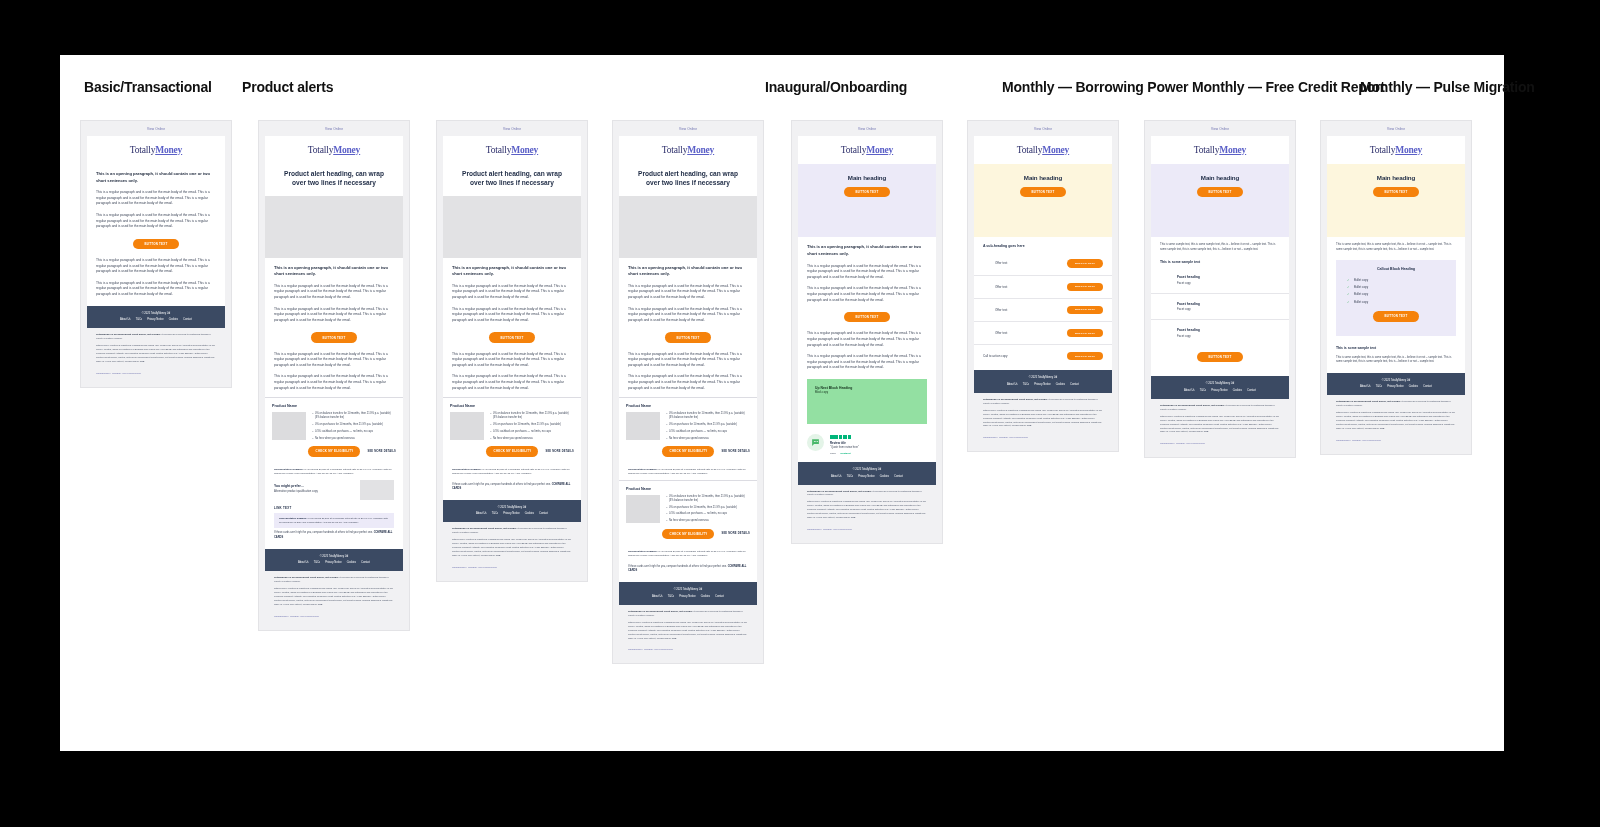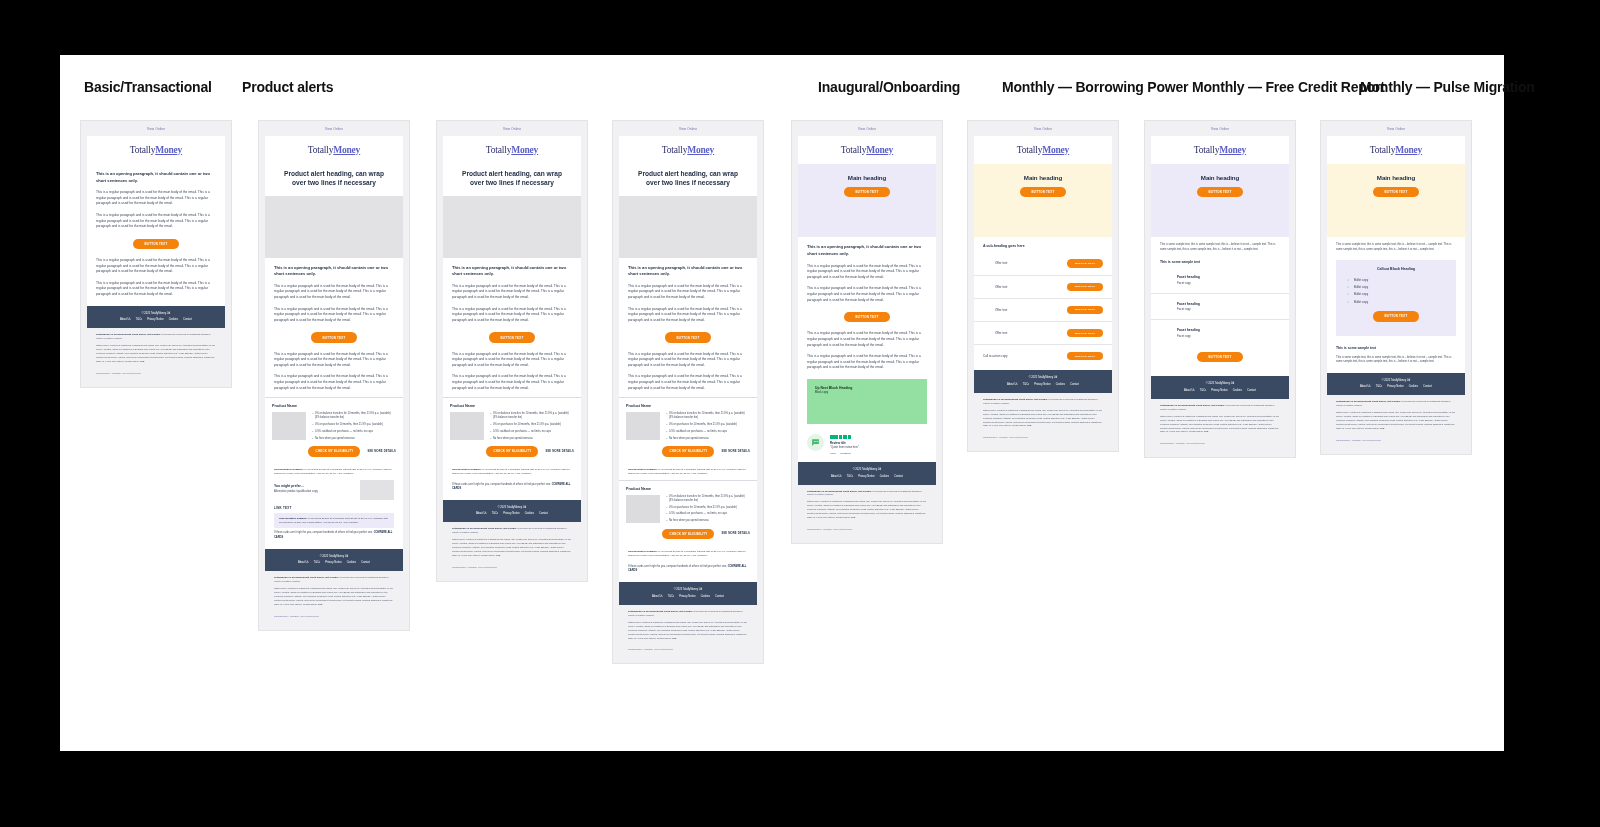--- a/index.html
+++ b/index.html
@@ -147,21 +147,21 @@
   .tp { color: #00b67a; font-weight: 700; }
 </style>
 </head>
 <body>
 
 <div class="board">
 
   <div class="col-headers">
     <div class="col-header" style="left:24px">Basic/Transactional</div>
     <div class="col-header" style="left:182px">Product alerts</div>
-    <div class="col-header" style="left:758px">Inaugural/Onboarding</div>
+    <div class="col-header" style="left:705px">Inaugural/Onboarding</div>
     <div class="col-header" style="left:942px">Monthly — Borrowing Power</div>
     <div class="col-header" style="left:1132px">Monthly — Free Credit Report</div>
     <div class="col-header" style="left:1300px">Monthly — Pulse Migration</div>
   </div>
 
   <div class="email" style="left:20px; top:65px; width:152px;">
     <div class="view-online">View Online</div>
     <div class="sheet">
       <div class="logo"><i>Totally</i><b>Money</b></div>
       <div class="pad">

